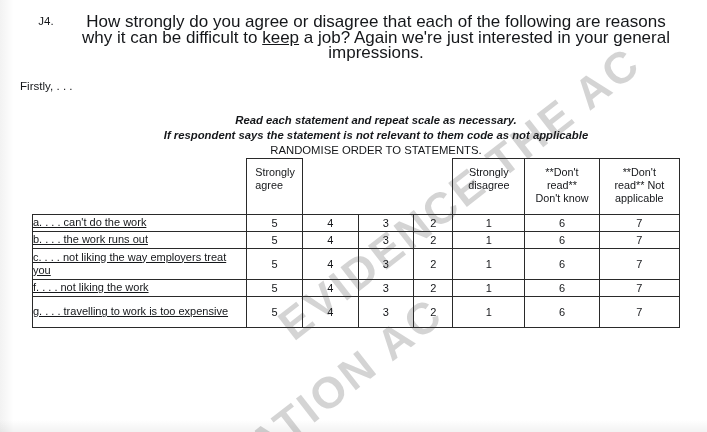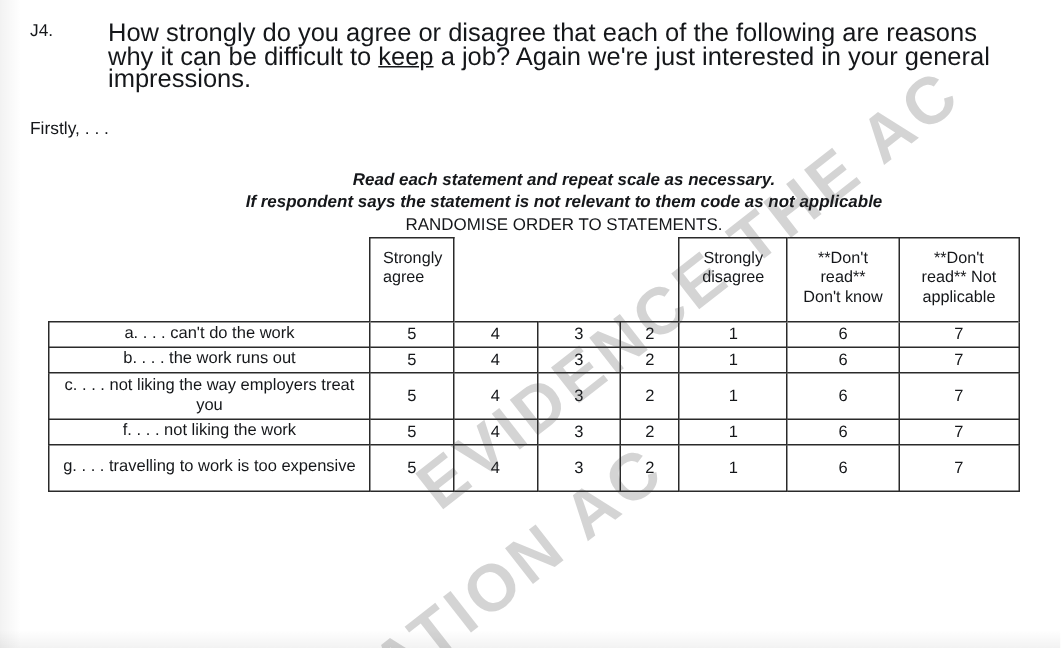--- a/index.html
+++ b/index.html
@@ -25,20 +25,21 @@
   
   .qblock {
     position: absolute;
     left: 20px;
     top: 14px;
     width: 660px;
   }
   .qrow {
     display: flex;
     align-items: flex-start;
+    text-align: center;
   }
   .qnum {
     width: 52px;
     flex: 0 0 52px;
     font-size: 11.5px;
     line-height: 15px;
     padding-top: 0px;
   }
   .qtext {
     flex: 1 1 auto;
@@ -112,24 +113,25 @@
   .hdr td.cell-dk {
     border: 1px solid #2a2a2a;
     border-bottom: none;
   }
   .hdr td.cell-na {
     border: 1px solid #2a2a2a;
     border-bottom: none;
   }
 
   .stmt {
-    text-align: center;
+    text-align: left;
     padding: 1px 3px 2px 4px;
     font-size: 11px;
     line-height: 13.5px;
+    text-decoration: underline;
   }
   .val {
     text-align: center;
     font-size: 11px;
   }
   .r1 td { height: 16px; }
   .r2 td { height: 30px; }
 
   
   col.c-stmt { width: 208px; }

